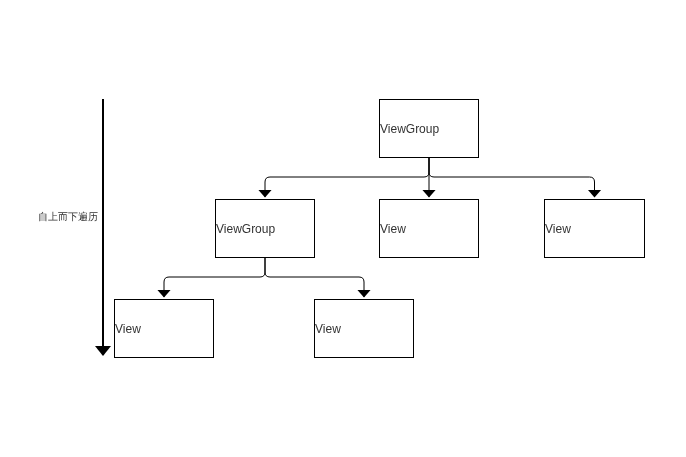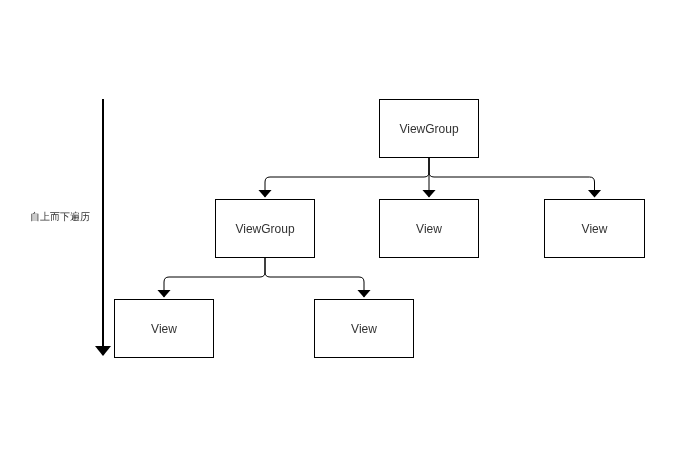--- a/index.html
+++ b/index.html
@@ -5,32 +5,32 @@
   html, body { margin:0; padding:0; background:#ffffff; }
   .canvas {
     position:relative; width:686px; height:457px;
     background:#ffffff; overflow:hidden;
     font-family:"Liberation Sans", sans-serif;
   }
   .connector-layer { position:absolute; left:0; top:0; width:686px; height:457px; }
   .node {
     position:absolute; box-sizing:border-box;
     border:1px solid #000000; background:#ffffff;
-    display:flex; align-items:center; justify-content:center;
+    display:flex; align-items:center; 
     font-size:12px; color:#333333; white-space:nowrap;
   }
   .node-root          { left:379px; top:99px;  width:100px; height:59px; }
   .node-vg-child      { left:215px; top:199px; width:100px; height:59px; }
   .node-view-mid      { left:379px; top:199px; width:100px; height:59px; }
   .node-view-right    { left:544px; top:199px; width:101px; height:59px; }
   .node-view-bl       { left:114px; top:299px; width:100px; height:59px; }
   .node-view-br       { left:314px; top:299px; width:100px; height:59px; }
   .annotation {
     position:absolute; left:30px; top:210px; width:68px;
-    text-align:left; font-size:10px; color:#333333; white-space:nowrap;
+    text-align:right; font-size:10px; color:#333333; white-space:nowrap;
   }
 </style>
 </head>
 <body>
 
 <div class="canvas">
 
   <svg class="connector-layer" width="686" height="457" viewBox="0 0 686 457" xmlns="http://www.w3.org/2000/svg">
     <defs>
       <marker id="arrowhead" markerUnits="userSpaceOnUse" markerWidth="8" markerHeight="14" refX="7.5" refY="7" orient="auto">

